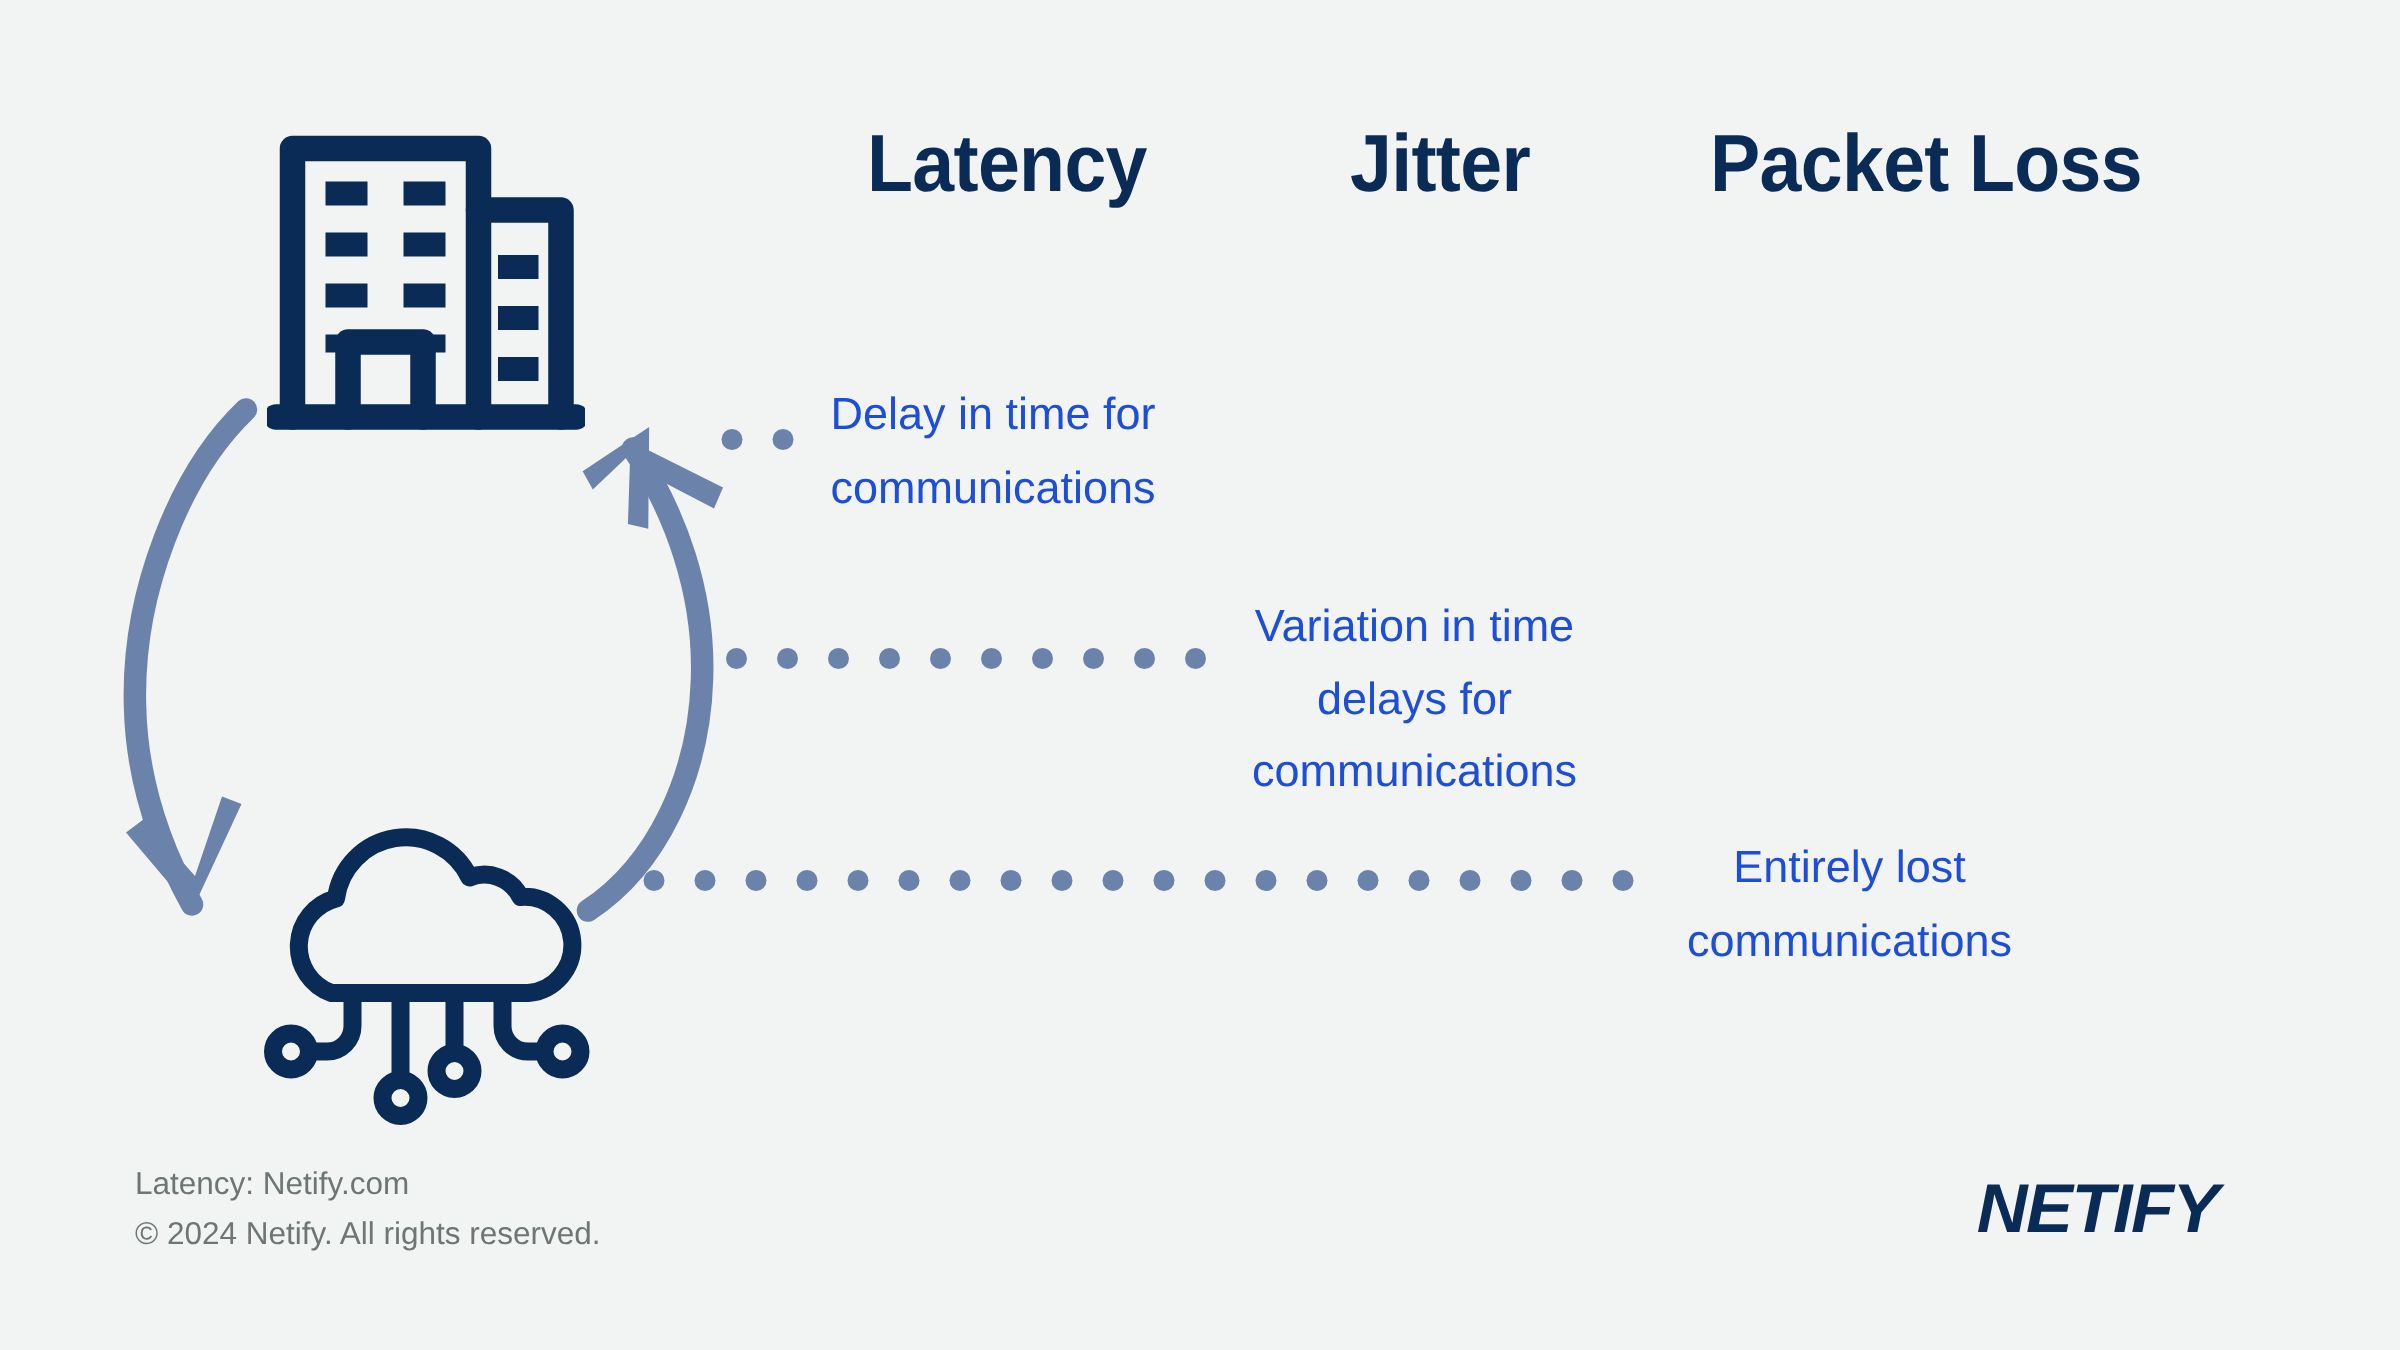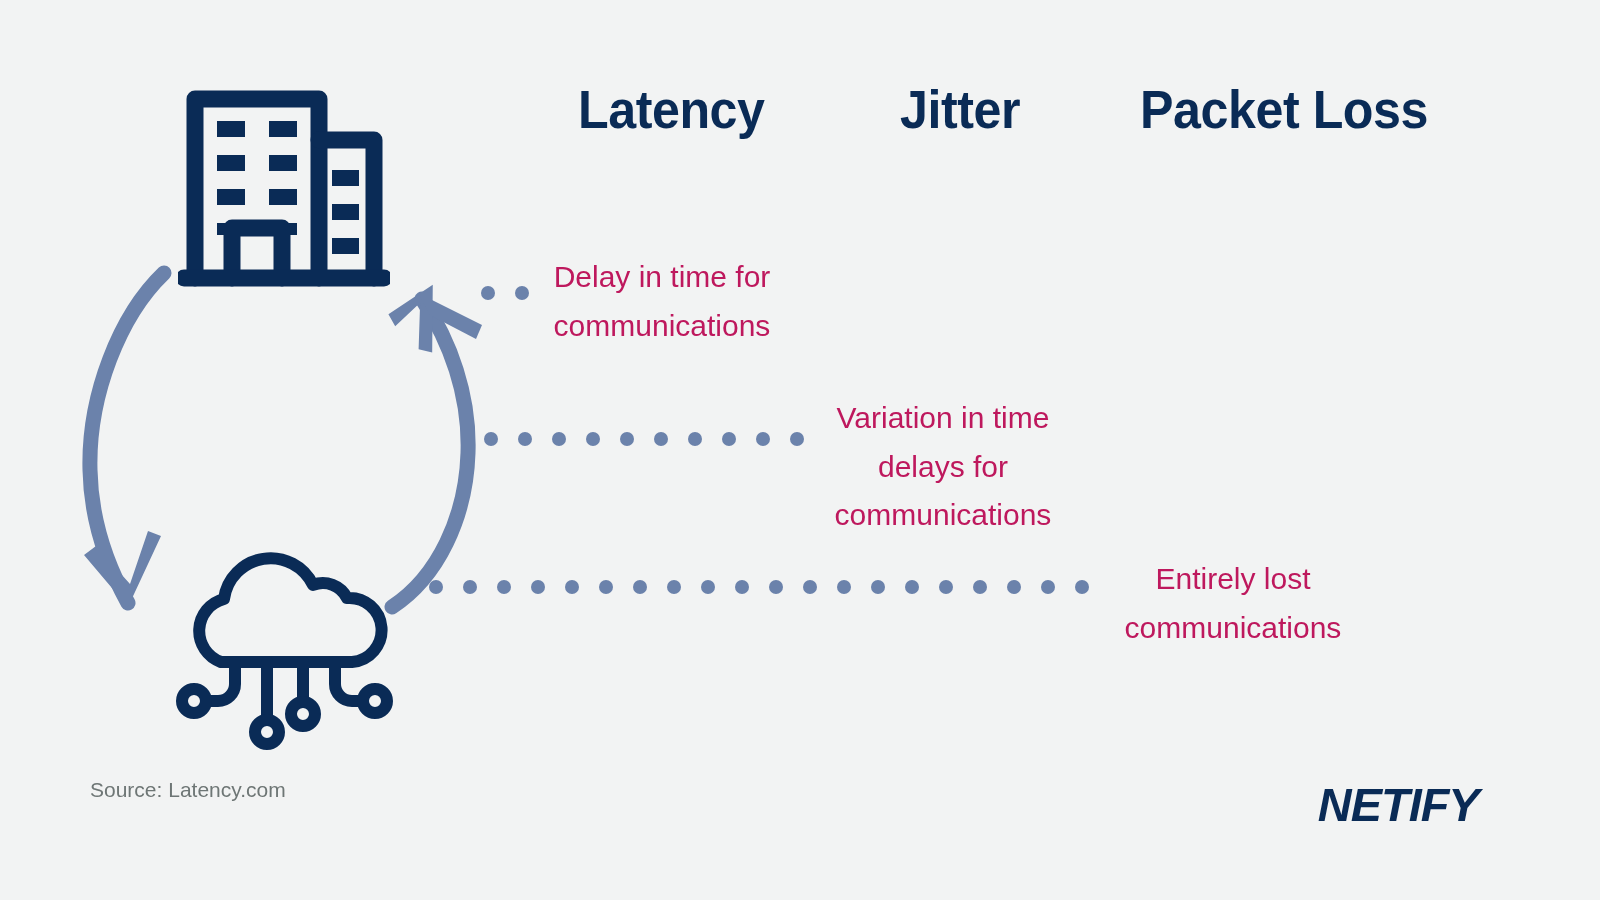--- a/index.html
+++ b/index.html
@@ -62,21 +62,21 @@
   }
   .dot:last-child { margin-right: 0; }
 
   #dots-latency { left: 481px; top: 286px; }
   #dots-jitter  { left: 484px; top: 432px; }
   #dots-packet  { left: 429px; top: 580px; }
 
   
   .desc {
     position: absolute;
-    color: #be185d;
+    color: #1d4ed8;
     font-size: 30px;
     line-height: 1.62;
     text-align: center;
     white-space: pre-line;
   }
   #desc-latency { left: 534px; top: 253px; width: 256px; }
   #desc-jitter  { left: 814px; top: 394px; width: 258px; }
   #desc-packet  { left: 1104px; top: 555px; width: 258px; }
 
   
@@ -226,16 +226,17 @@
     </div>
 
   <div class="desc" id="desc-latency">Delay in time for
 communications</div>
   <div class="desc" id="desc-jitter">Variation in time
 delays for
 communications</div>
   <div class="desc" id="desc-packet">Entirely lost
 communications</div>
 
-  <div class="footer-line" id="footer-source">Source: Latency.com</div>
+  <div class="footer-line" id="footer-source">Latency: Netify.com</div>
+  <div class="footer-line" id="footer-copyright">© 2024 Netify. All rights reserved.</div>
   <div id="netify-logo">NETIFY</div>
 
 </div>
 
 </body></html>

